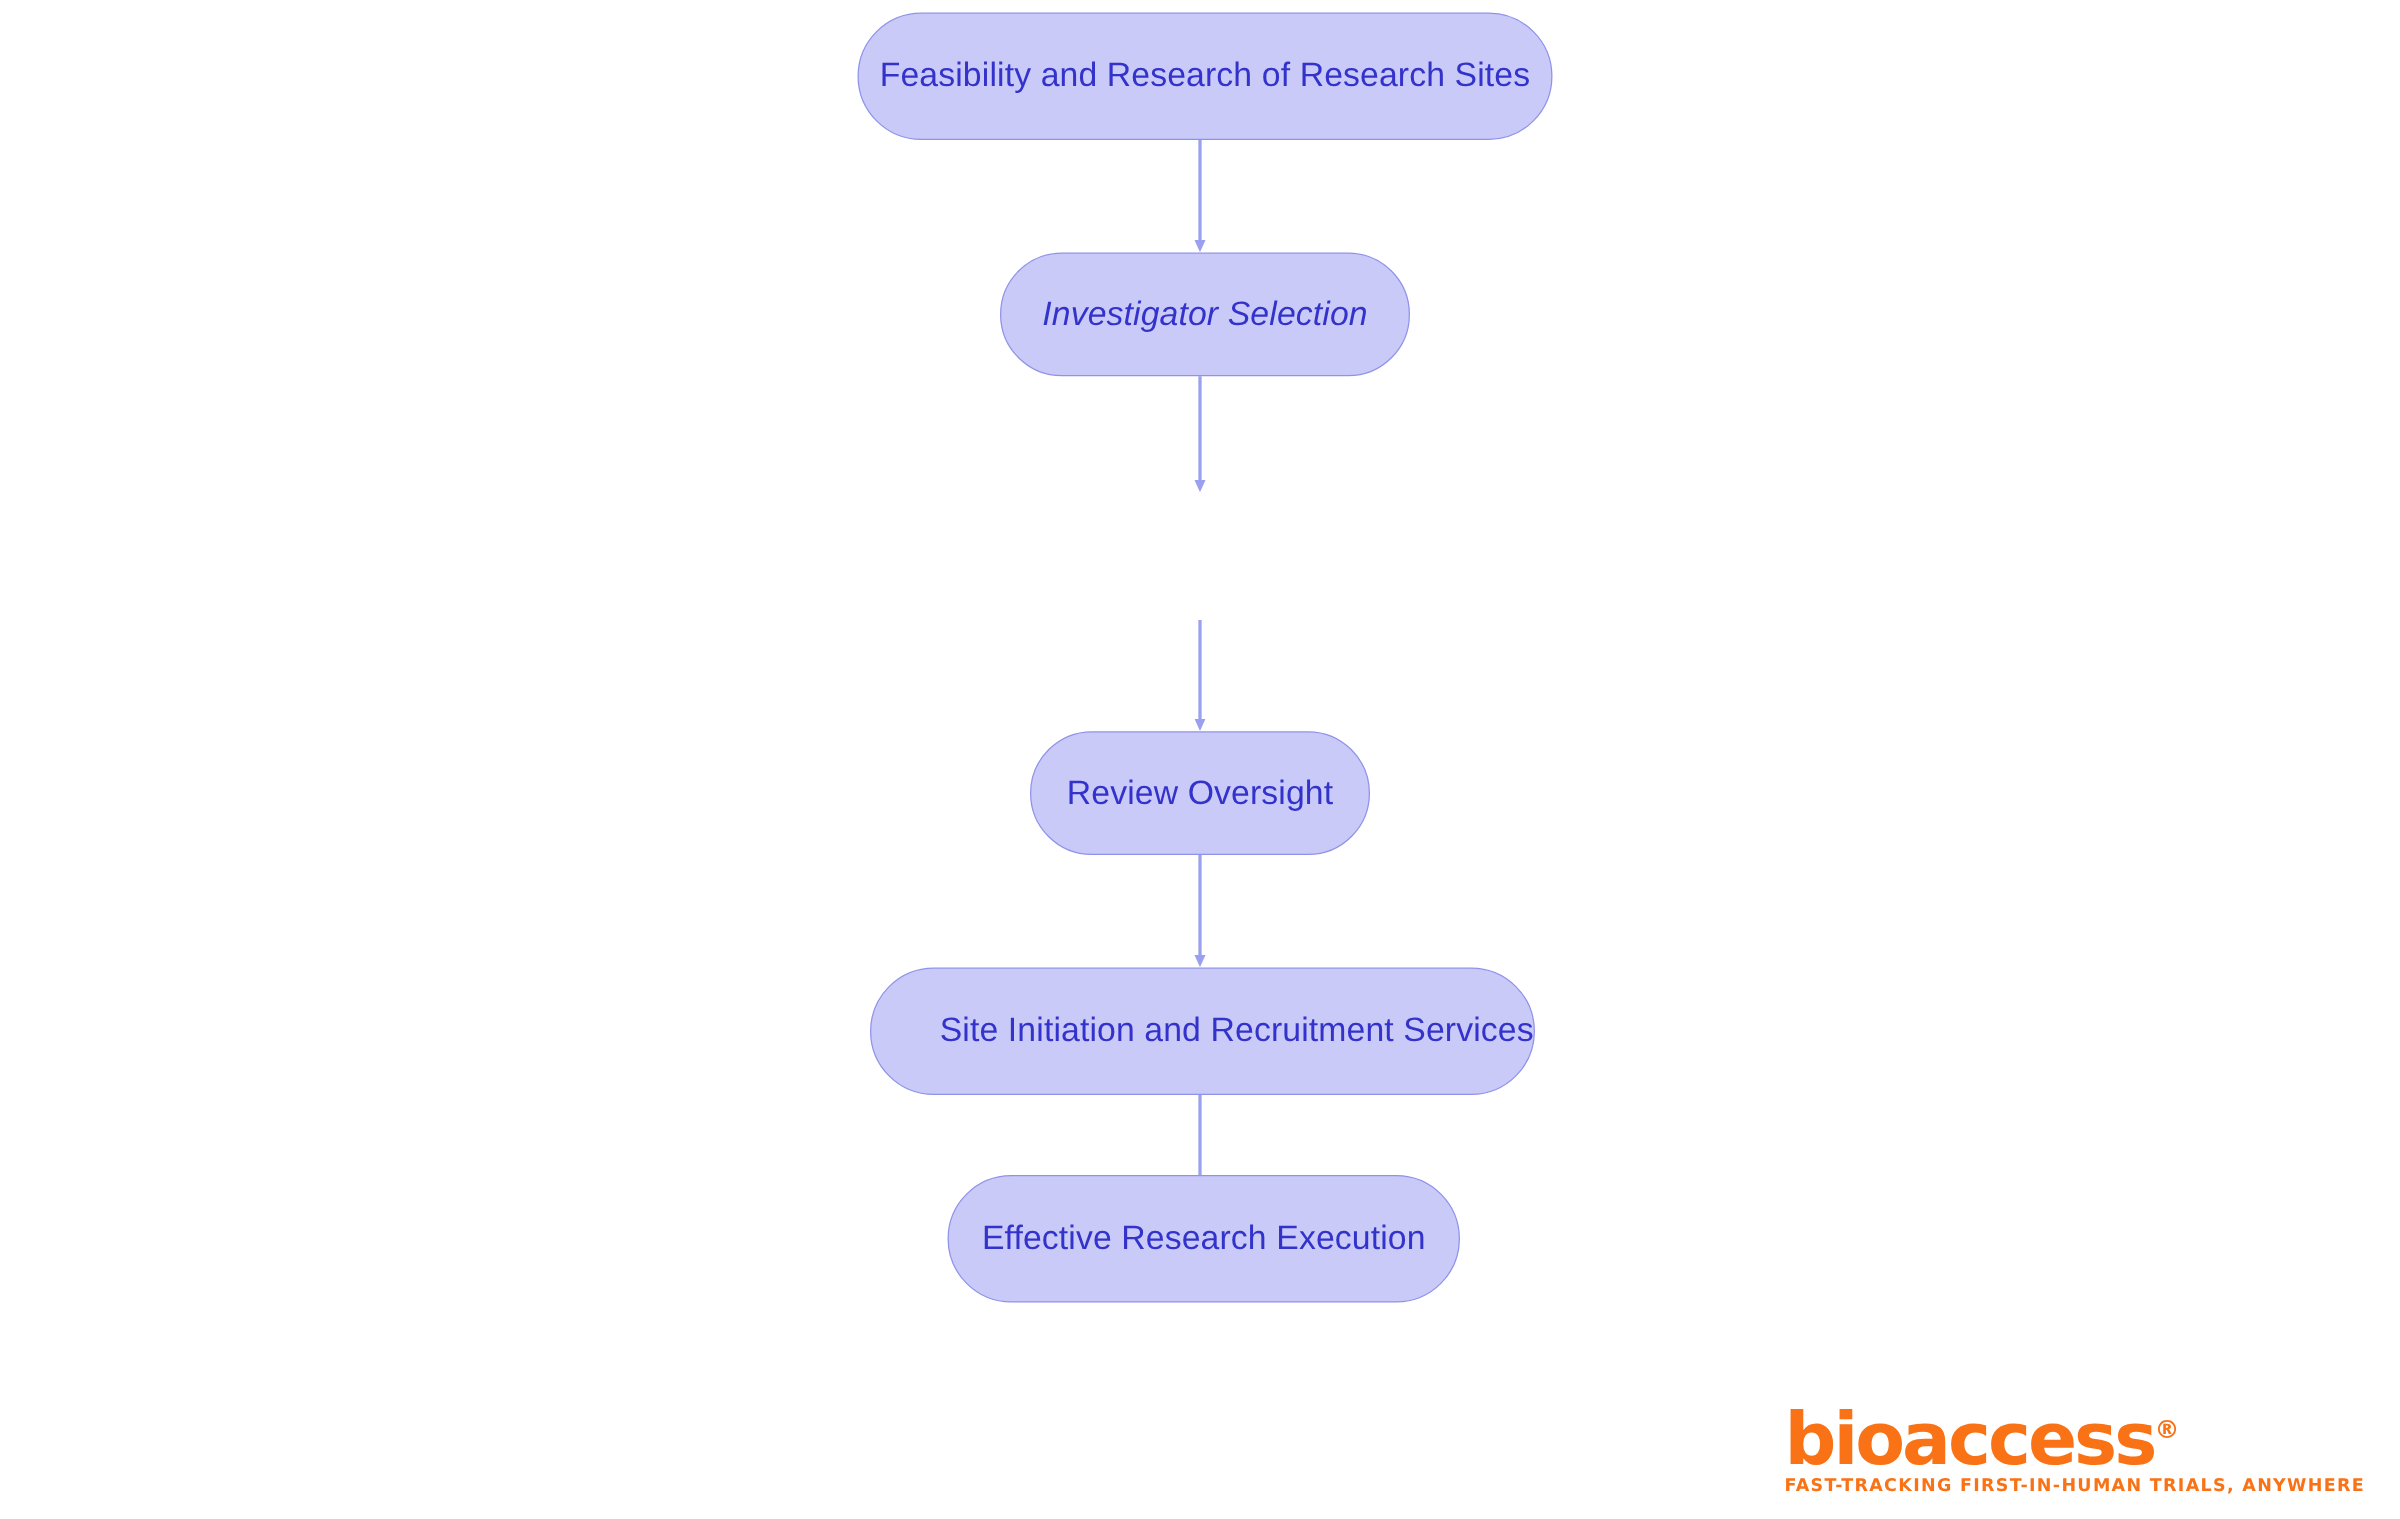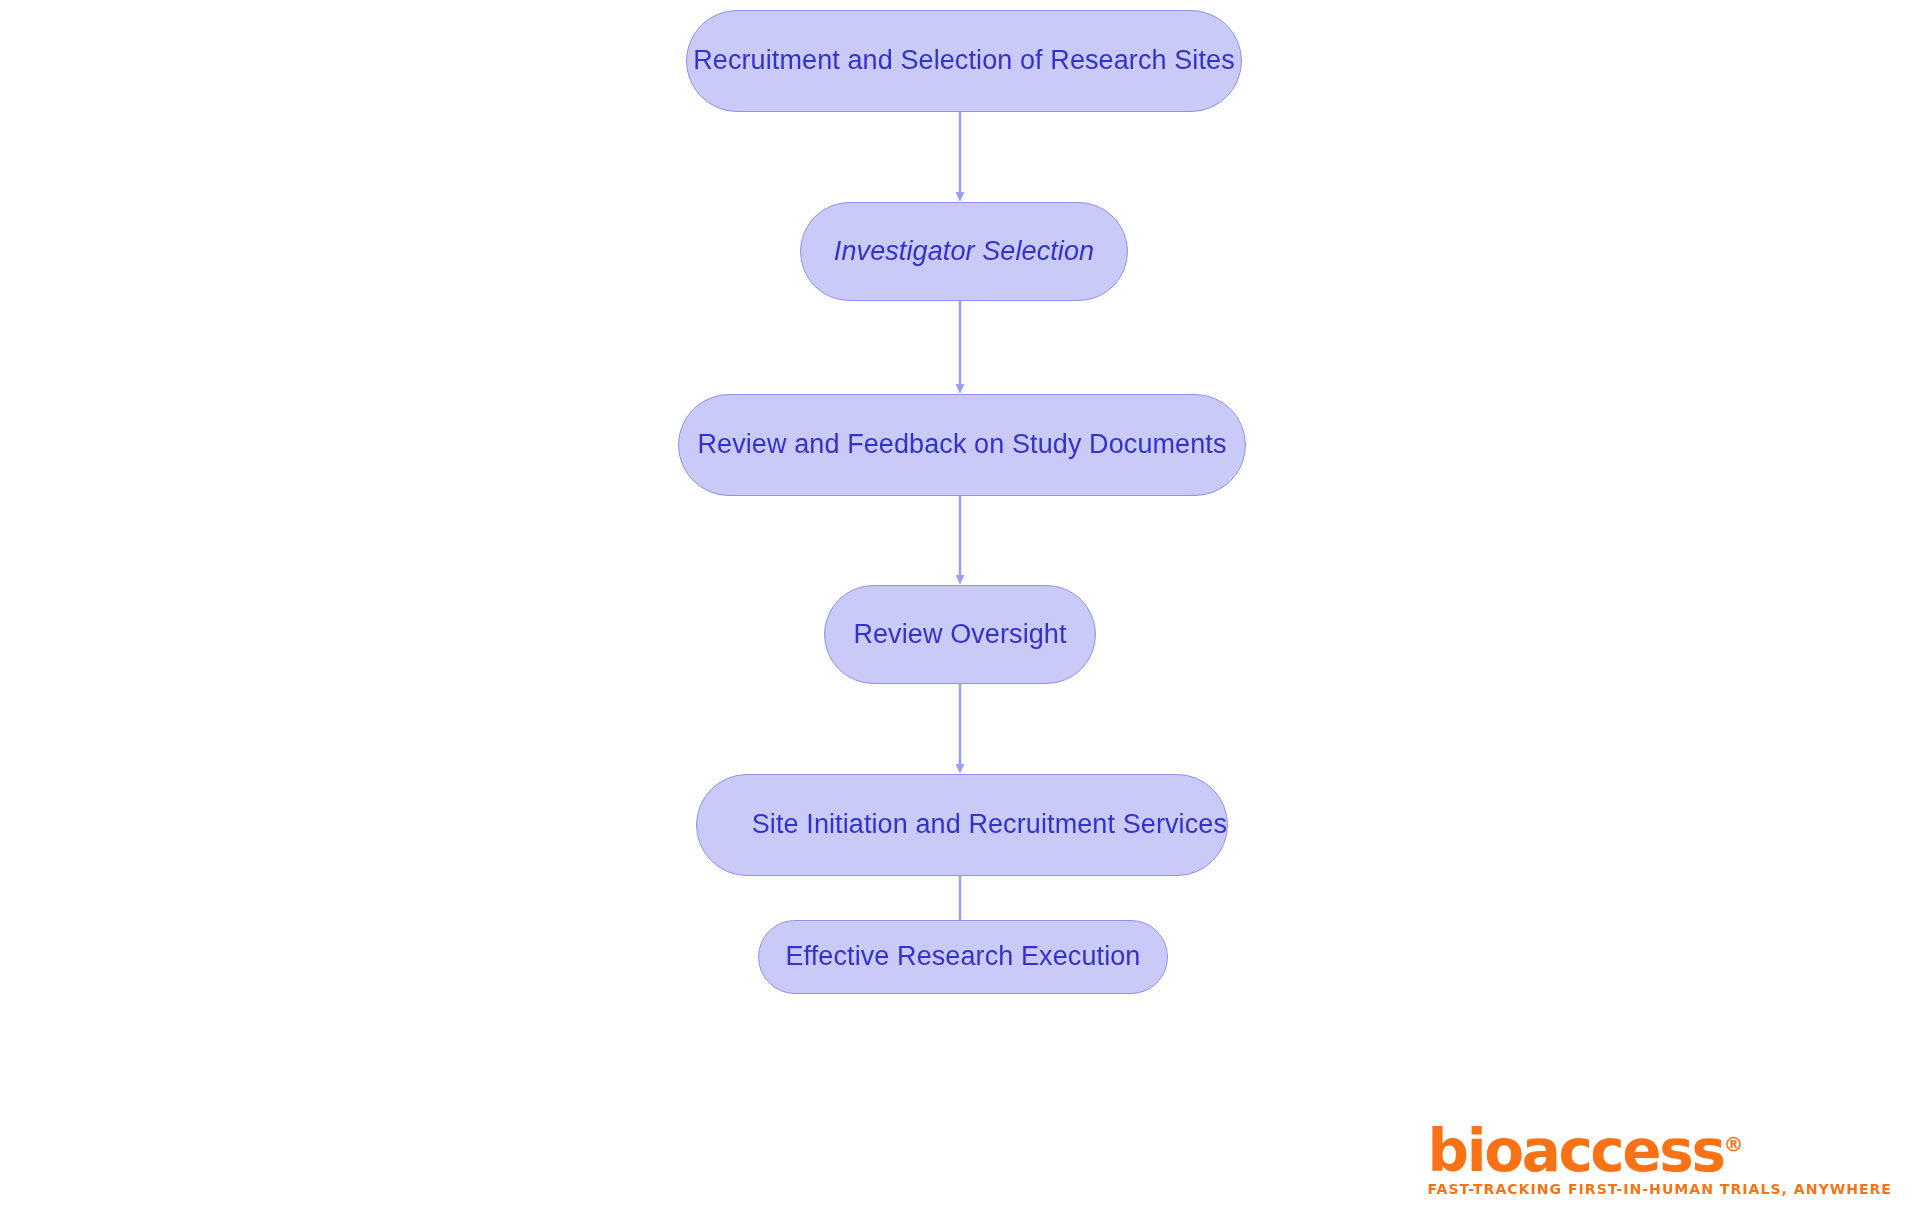--- a/index.html
+++ b/index.html
@@ -45,21 +45,21 @@
   .flow-node .node-label {
     pointer-events: none;
   }
 
   
   #node-0 { left: 686px;  top: 10px;   width: 556px; height: 102px; }
   #node-1 { left: 800px;  top: 202px;  width: 328px; height: 99px; font-style: italic;  }
   #node-2 { left: 678px;  top: 394px;  width: 568px; height: 102px; }
   #node-3 { left: 824px;  top: 585px;  width: 272px; height: 99px;  }
   #node-4 { left: 696px;  top: 774px;  width: 532px; height: 102px; justify-content: flex-end; }
-  #node-5 { left: 758px;  top: 920px;  width: 410px; height: 74px; }
+  #node-5 { left: 758px;  top: 940px;  width: 410px; height: 102px; }
 
   
   .flow-edge {
     position: absolute;
     left: 0;
     top: 0;
     width: 1920px;
     height: 1215px;
     pointer-events: none;
   }
@@ -116,30 +116,27 @@
     <g stroke="#9aa0ef" stroke-width="2.6" fill="none">
       <line x1="960" y1="112" x2="960" y2="193" marker-end="url(#arrowhead)"></line>
       <line x1="960" y1="301" x2="960" y2="385" marker-end="url(#arrowhead)"></line>
       <line x1="960" y1="496" x2="960" y2="576" marker-end="url(#arrowhead)"></line>
       <line x1="960" y1="684" x2="960" y2="765" marker-end="url(#arrowhead)"></line>
       <line x1="960" y1="876" x2="960" y2="955" marker-end="url(#arrowhead)"></line>
     </g>
   </svg>
 
   <div class="flow-node" id="node-0">
-    <span class="node-label">Recruitment and Selection of Research Sites</span>
+    <span class="node-label">Feasibility and Research of Research Sites</span>
   </div>
 
   <div class="flow-node" id="node-1">
     <span class="node-label">Investigator Selection</span>
   </div>
 
-  <div class="flow-node" id="node-2">
-    <span class="node-label">Review and Feedback on Study Documents</span>
-  </div>
 
   <div class="flow-node" id="node-3">
     <span class="node-label">Review Oversight</span>
   </div>
 
   <div class="flow-node" id="node-4">
     <span class="node-label">Site Initiation and Recruitment Services</span>
   </div>
 
   <div class="flow-node" id="node-5">

